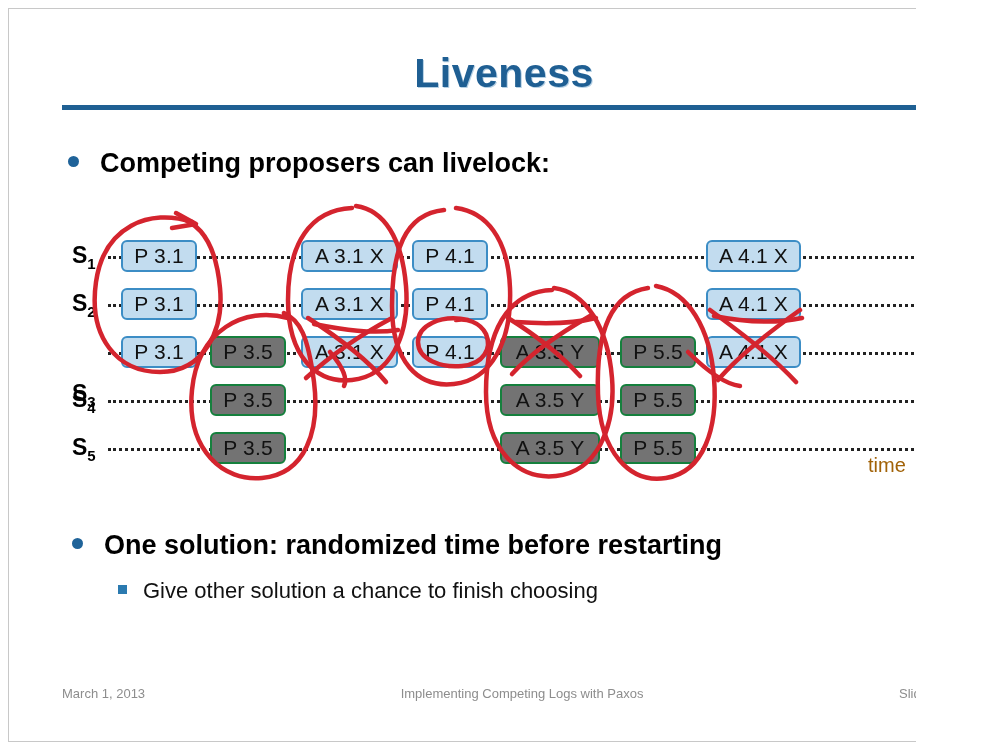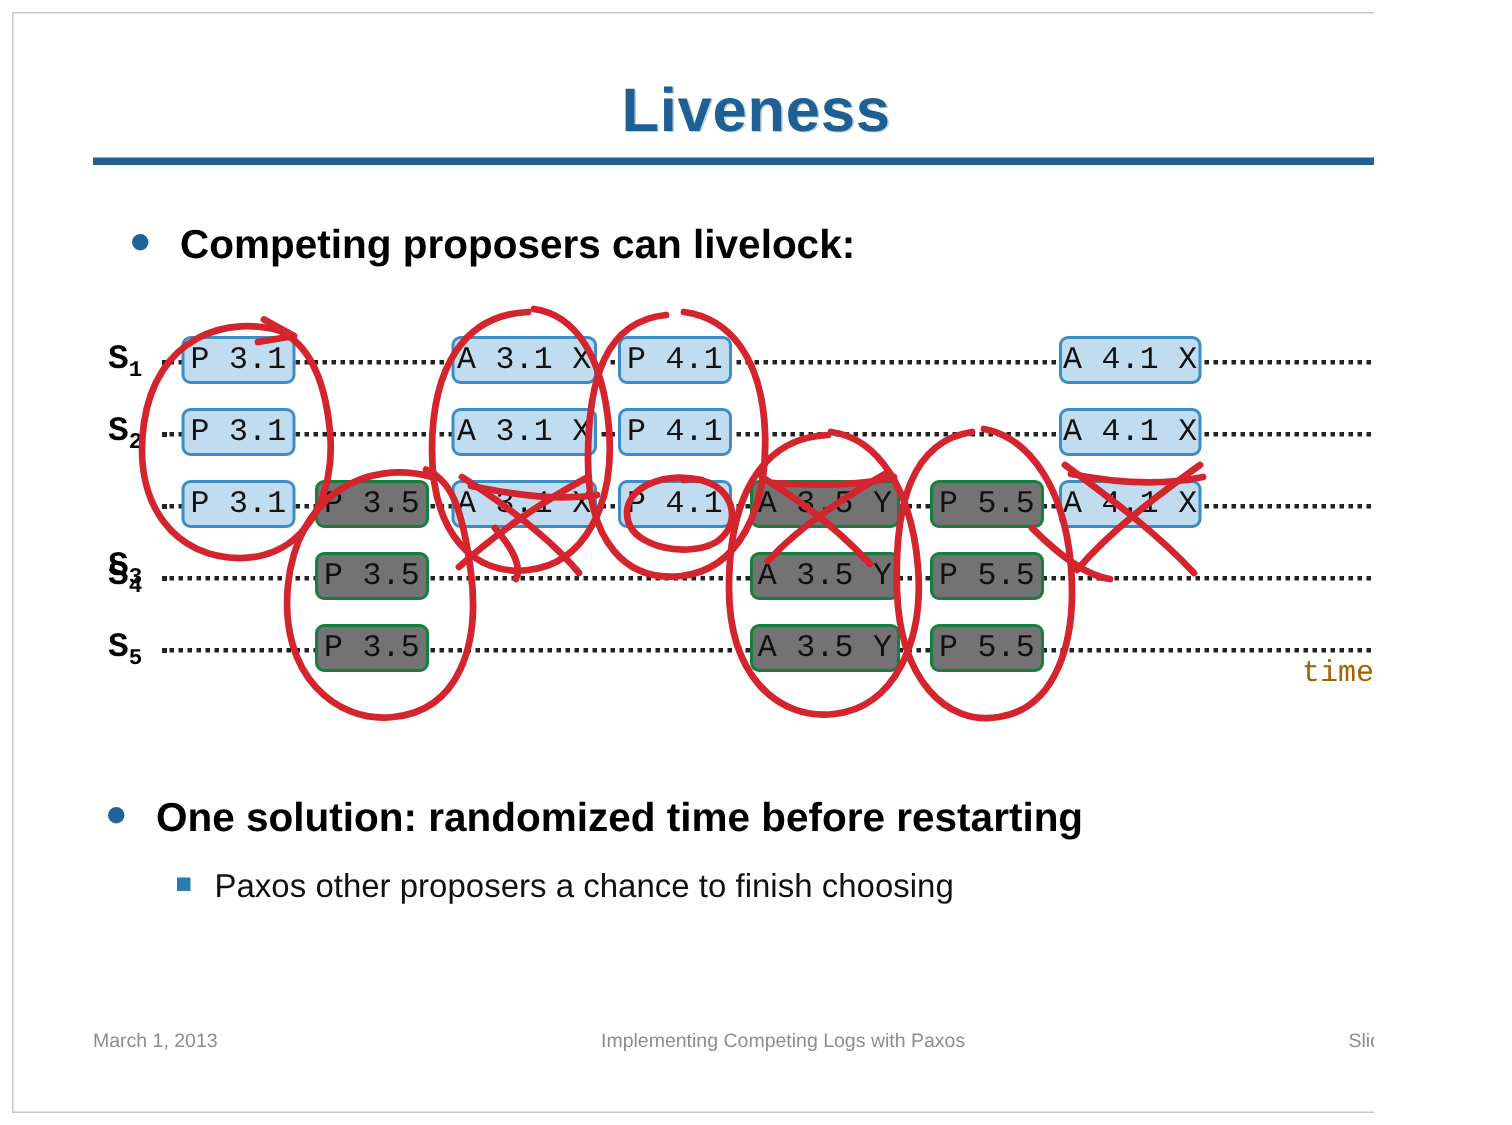--- a/index.html
+++ b/index.html
@@ -72,30 +72,30 @@
     font-weight: bold;
     color: #000000;
     white-space: nowrap;
   }
   .bullet-l2 {
     font-size: 22px;
     font-weight: normal;
     color: #111111;
     white-space: nowrap;
   }
-  #bullet-1 { left: 88px; top: 148px; }
+  #bullet-1 { left: 68px; top: 148px; }
   #bullet-2 { left: 72px; top: 530px; }
   #bullet-3 { left: 118px; top: 578px; }
   #bullet-4 { left: 72px; top: 625px; }
 
   
   #diagram {
     position: absolute;
-    left: 0px; top: 200px;
-    width: 1008px; height: 270px; font-family: Liberation Mono, monospace;
+    left: 0px; top: 216px;
+    width: 1008px; height: 270px;
   }
   .row-label {
     position: absolute;
     font-size: 23px;
     font-weight: bold;
     color: #000;
     white-space: nowrap;
   }
   .row-label sub {
     font-size: 15px;
@@ -285,21 +285,21 @@
     </g>
   </svg>
 
   <div class="bullet-row" id="bullet-2">
     <span class="bullet-dot"></span>
     <span class="bullet-l1">One solution: randomized time before restarting</span>
   </div>
 
   <div class="bullet-row" id="bullet-3">
     <span class="bullet-square"></span>
-    <span class="bullet-l2">Paxos other proposers a chance to finish choosing</span>
+    <span class="bullet-l2">Give other solution a chance to finish choosing</span>
   </div>
 
 
   <div id="footer">
     <span class="f-left">March 1, 2013</span>
     <span class="f-center">Implementing Competing Logs with Paxos</span>
     <span class="f-right">Slide 16</span>
   </div>
 
 </div>

